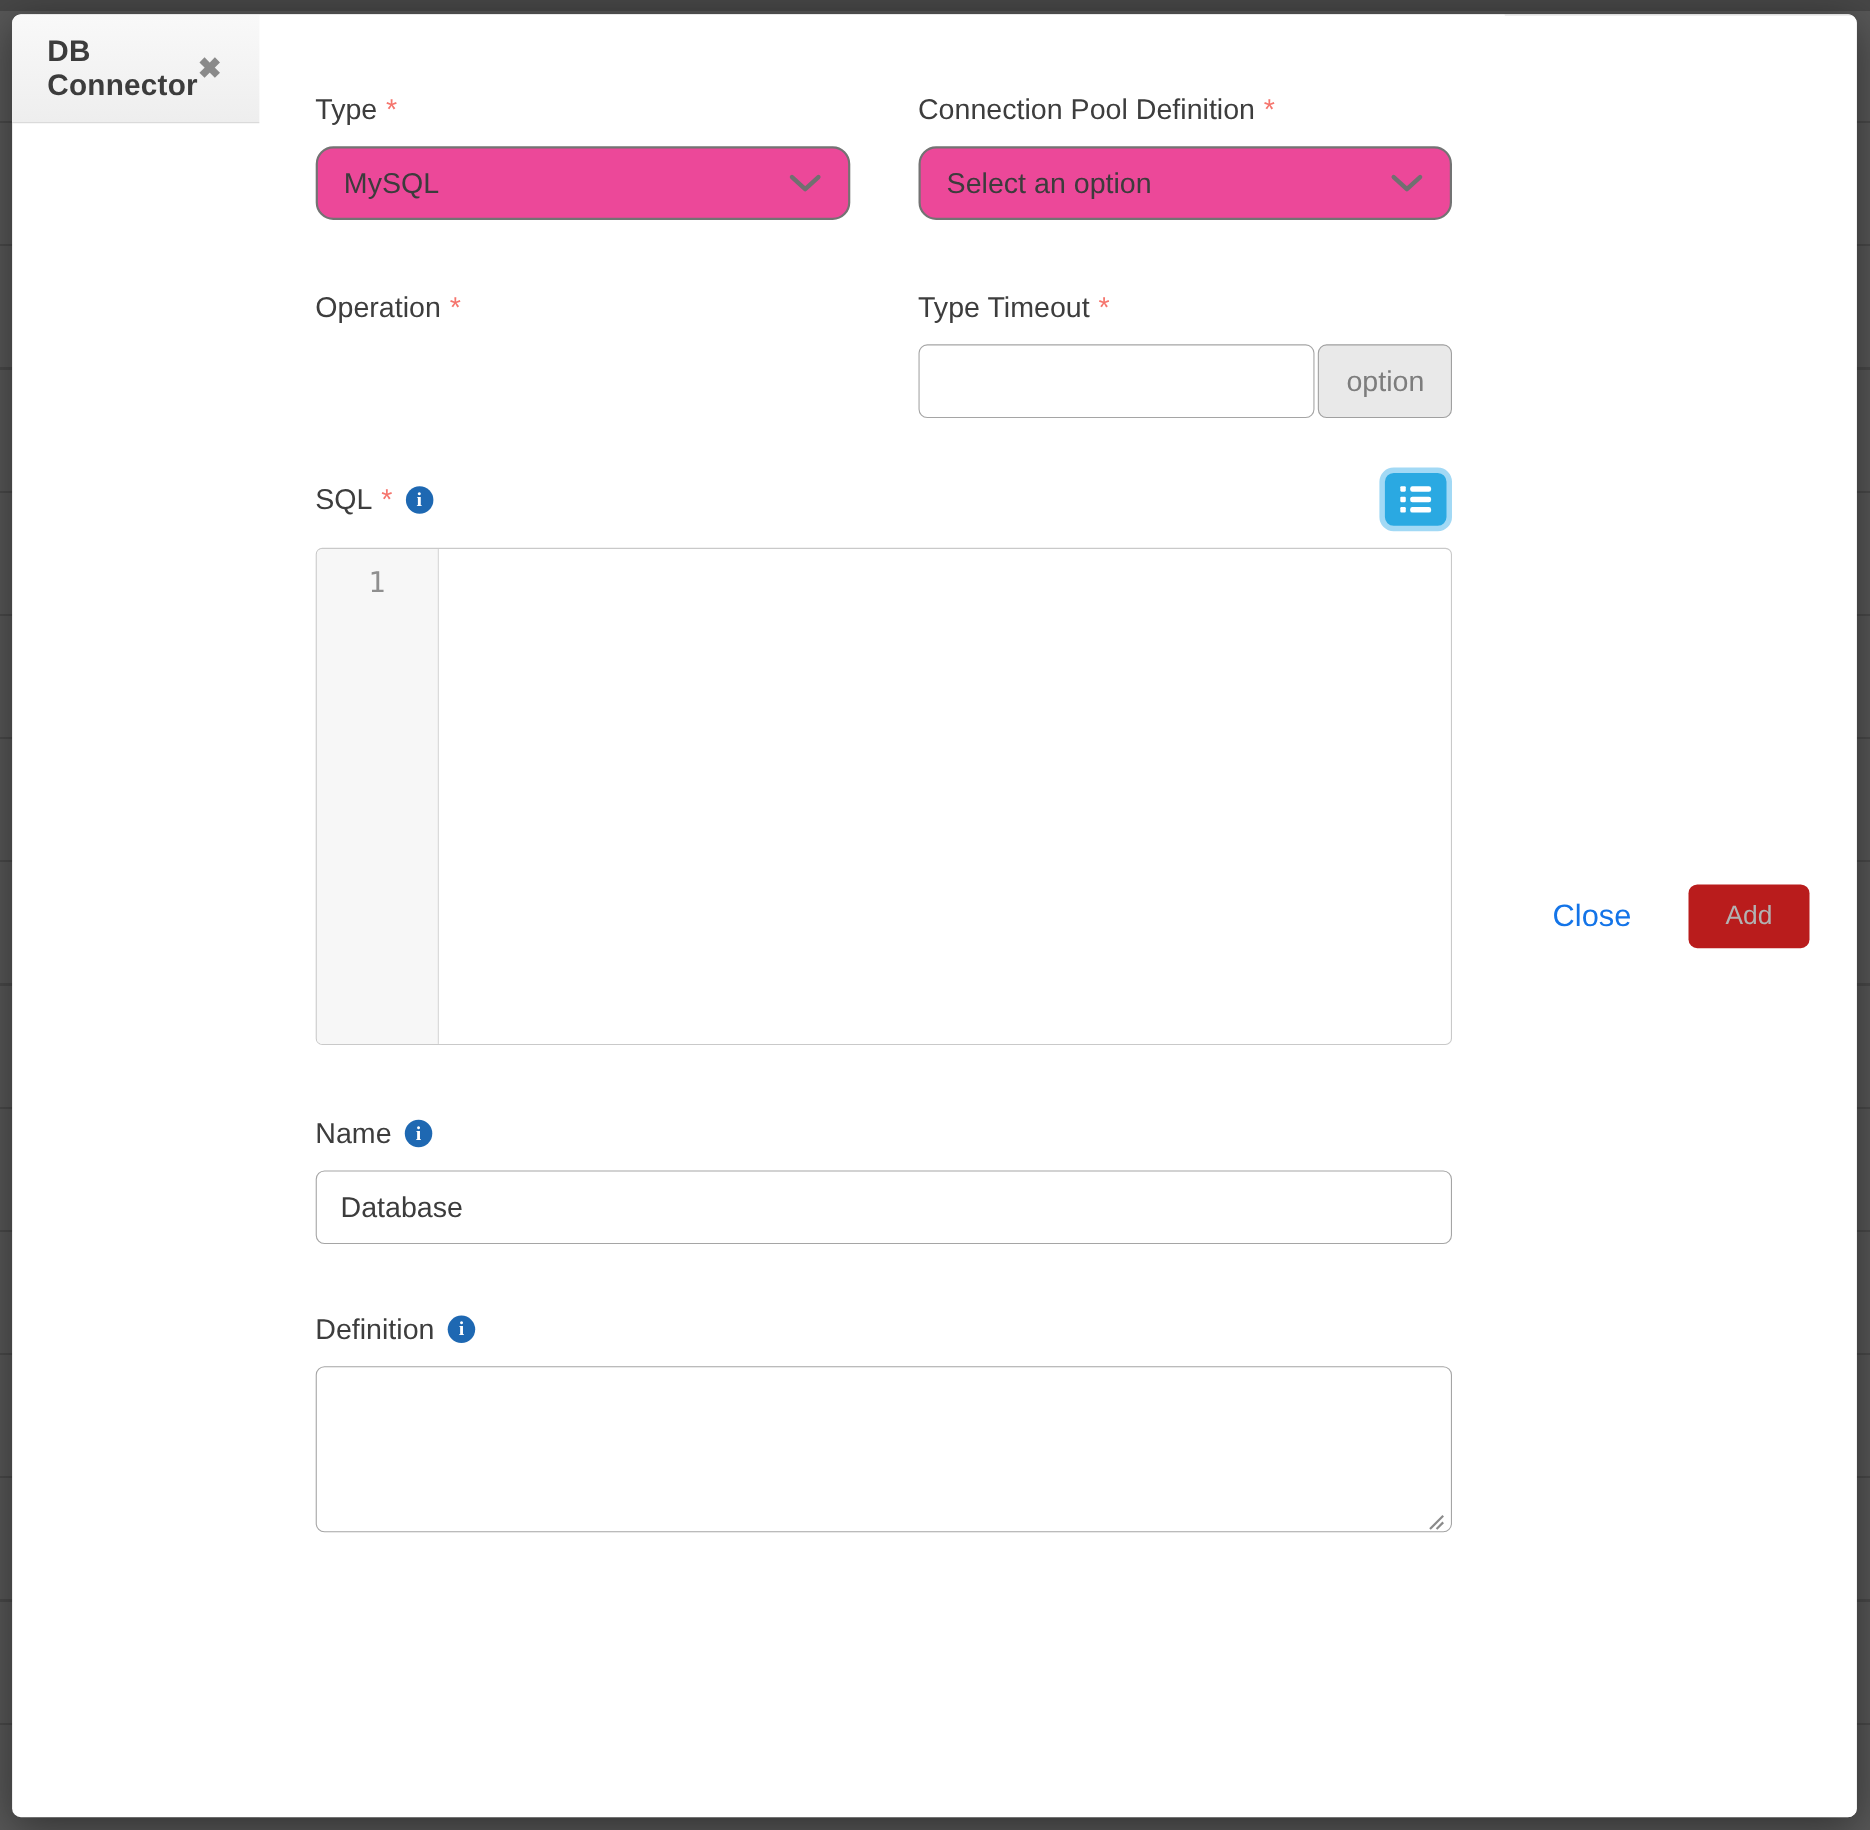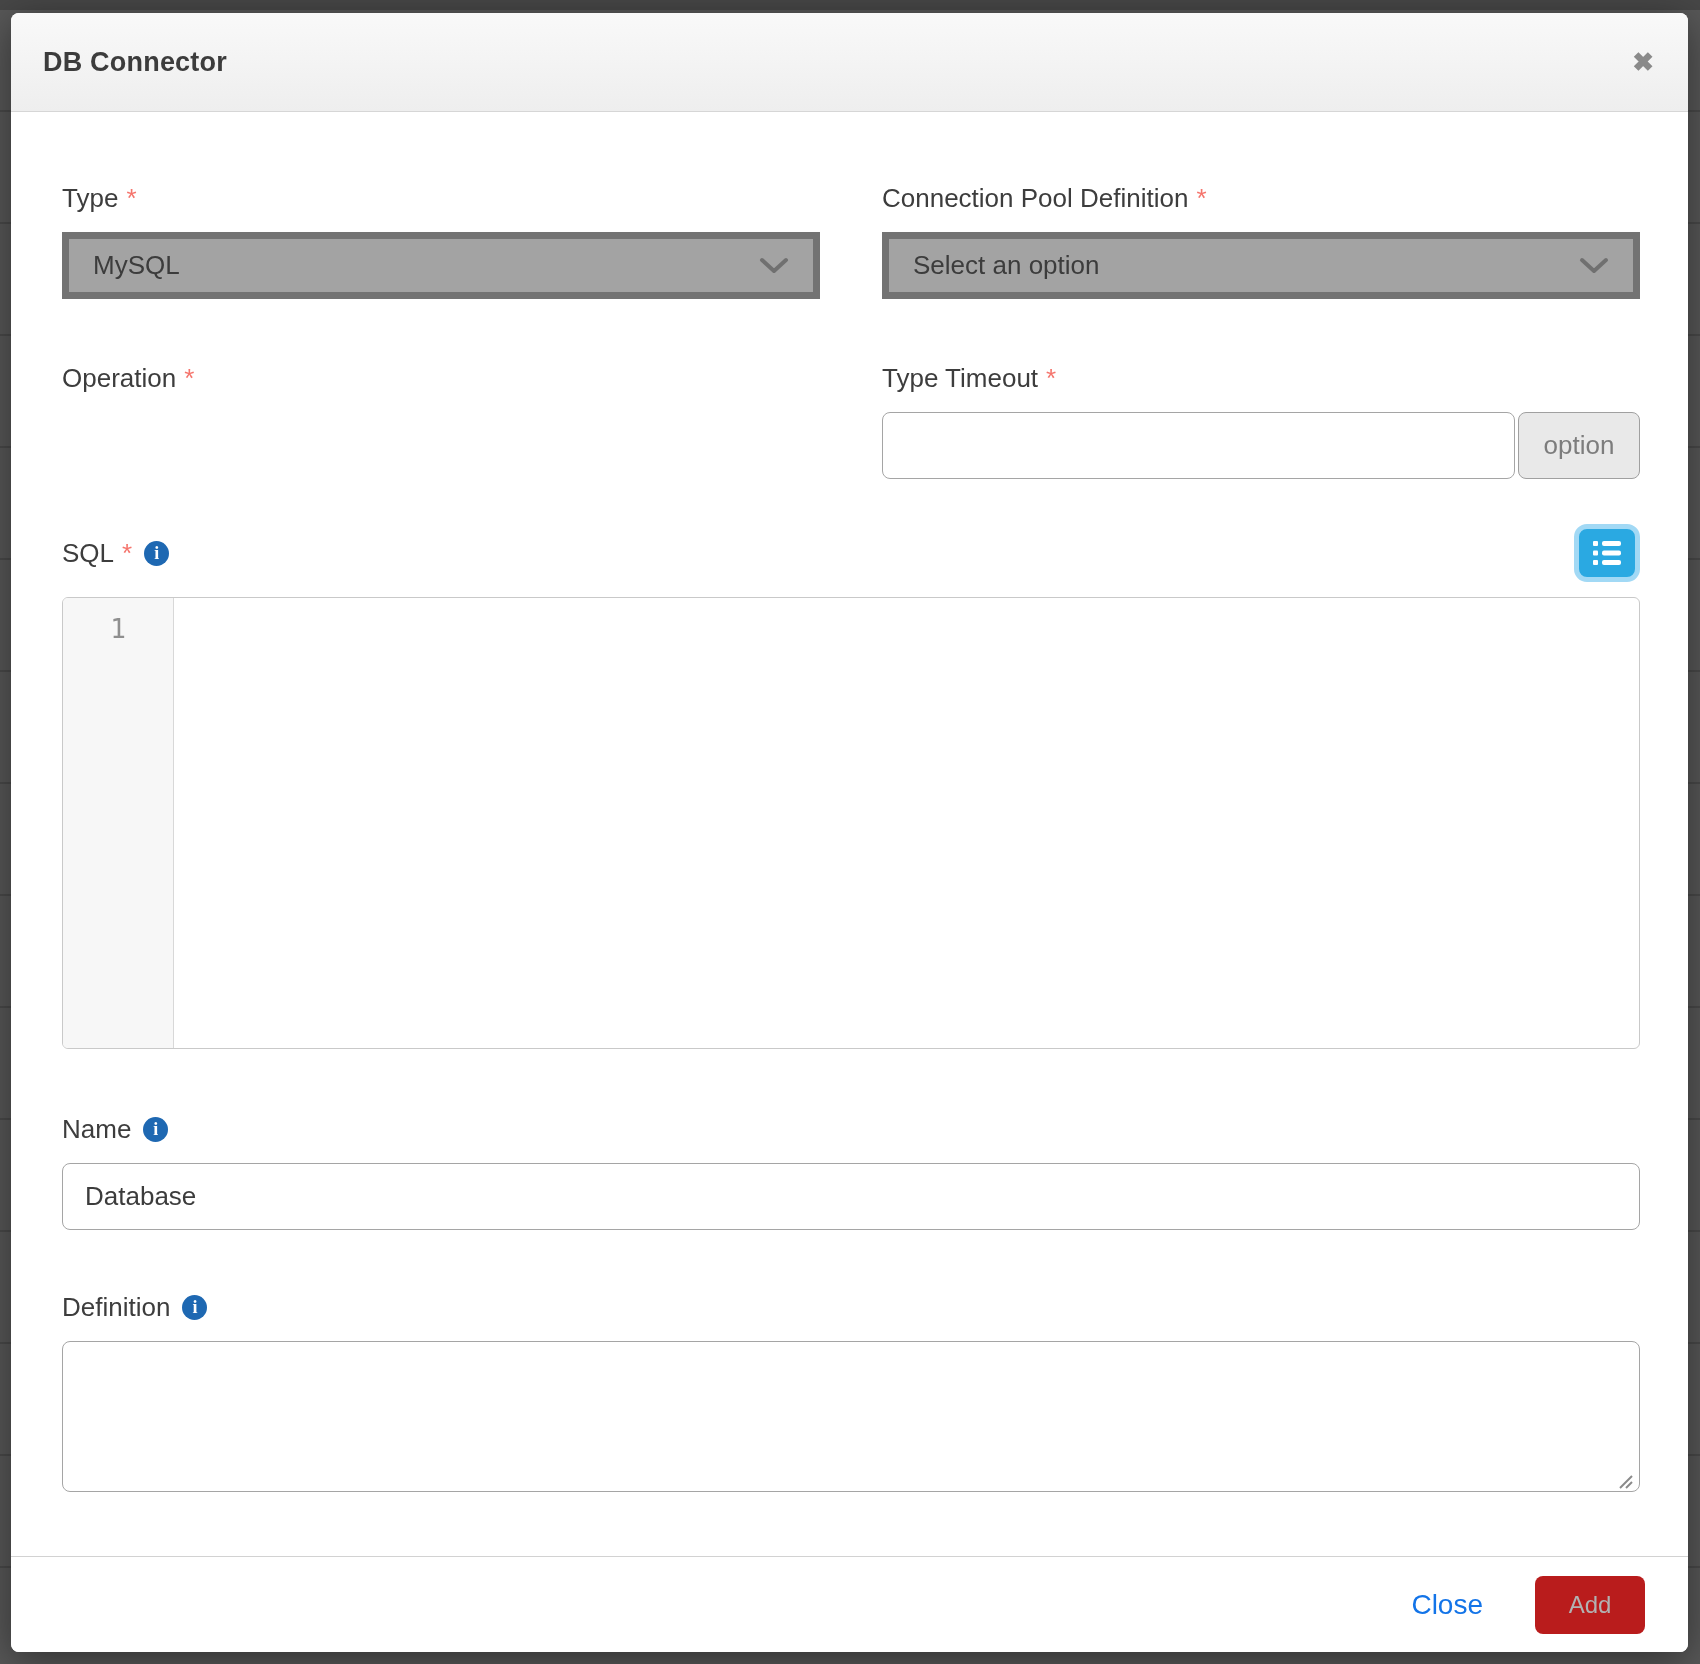--- a/index.html
+++ b/index.html
@@ -18,21 +18,21 @@
       repeating-linear-gradient(to bottom, rgba(0,0,0,0) 0 110px, rgba(0,0,0,0.16) 110px 112px),
       #585858;
   }
   .modal {
     position: absolute;
     left: 11px; top: 13px;
     width: 1677px; height: 1639px;
     background: #ffffff;
     border-radius: 8px;
     box-shadow: 0 8px 40px rgba(0,0,0,0.45);
-    display: flex; flex-direction: column;
+    display: flex; flex-direction: row;
     overflow: hidden;
   }
   .modal-header {
     height: 99px; flex: 0 0 99px;
     background: linear-gradient(#f9f9f9, #eeeeee);
     border-bottom: 1px solid #d6d6d6;
     display: flex; align-items: center;
     padding: 0 34px 0 32px;
   }
   .modal-title {
@@ -65,22 +65,22 @@
   .info-badge {
     width: 25px; height: 25px; border-radius: 50%;
     background: #1e68b2; color: #ffffff;
     display: inline-flex; align-items: center; justify-content: center;
     font-family: "Liberation Serif", serif;
     font-size: 18px; font-weight: bold; line-height: 1;
     margin-left: 2px;
   }
   .select-box {
     height: 67px;
-    border: 7px solid #737373; border-radius: 0;
-    background: #a3a3a3;
+    border: 2px solid #737373; border-radius: 16px;
+    background: #ec4899;
     display: flex; align-items: center;
     padding: 0 24px;
     cursor: pointer;
   }
   .select-box .select-value { font-size: 26px; color: #3c3c3c; }
   .select-box .chev { margin-left: auto; }
   .input-group { display: flex; align-items: stretch; gap: 3px; height: 67px; }
   .text-input {
     height: 67px; width: 100%;
     border: 1px solid #a5a5a5; border-radius: 8px;

